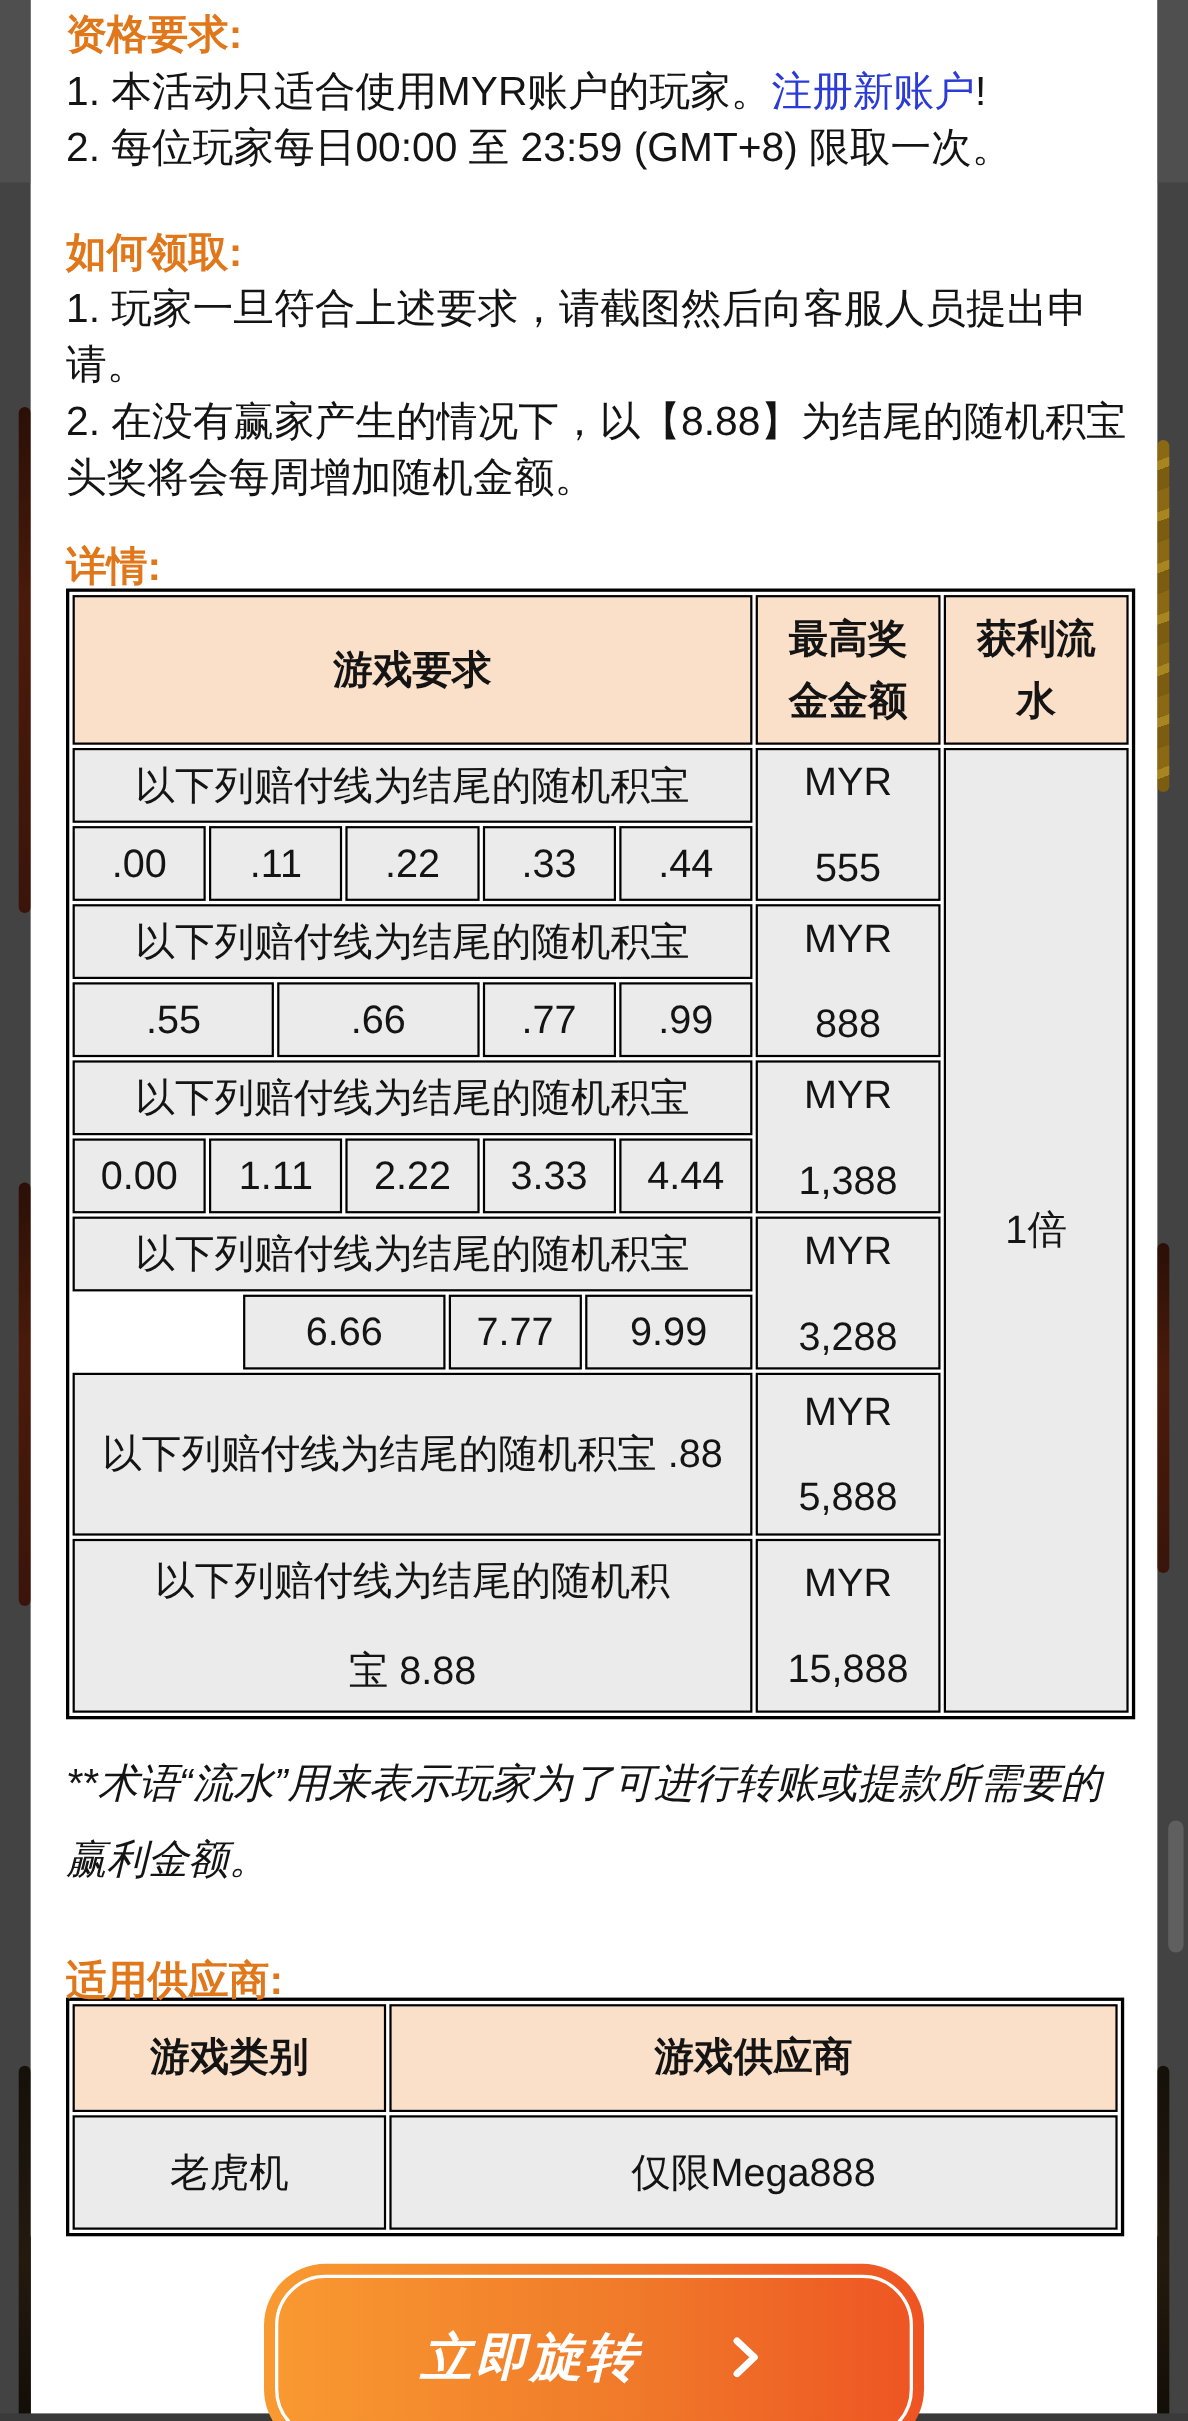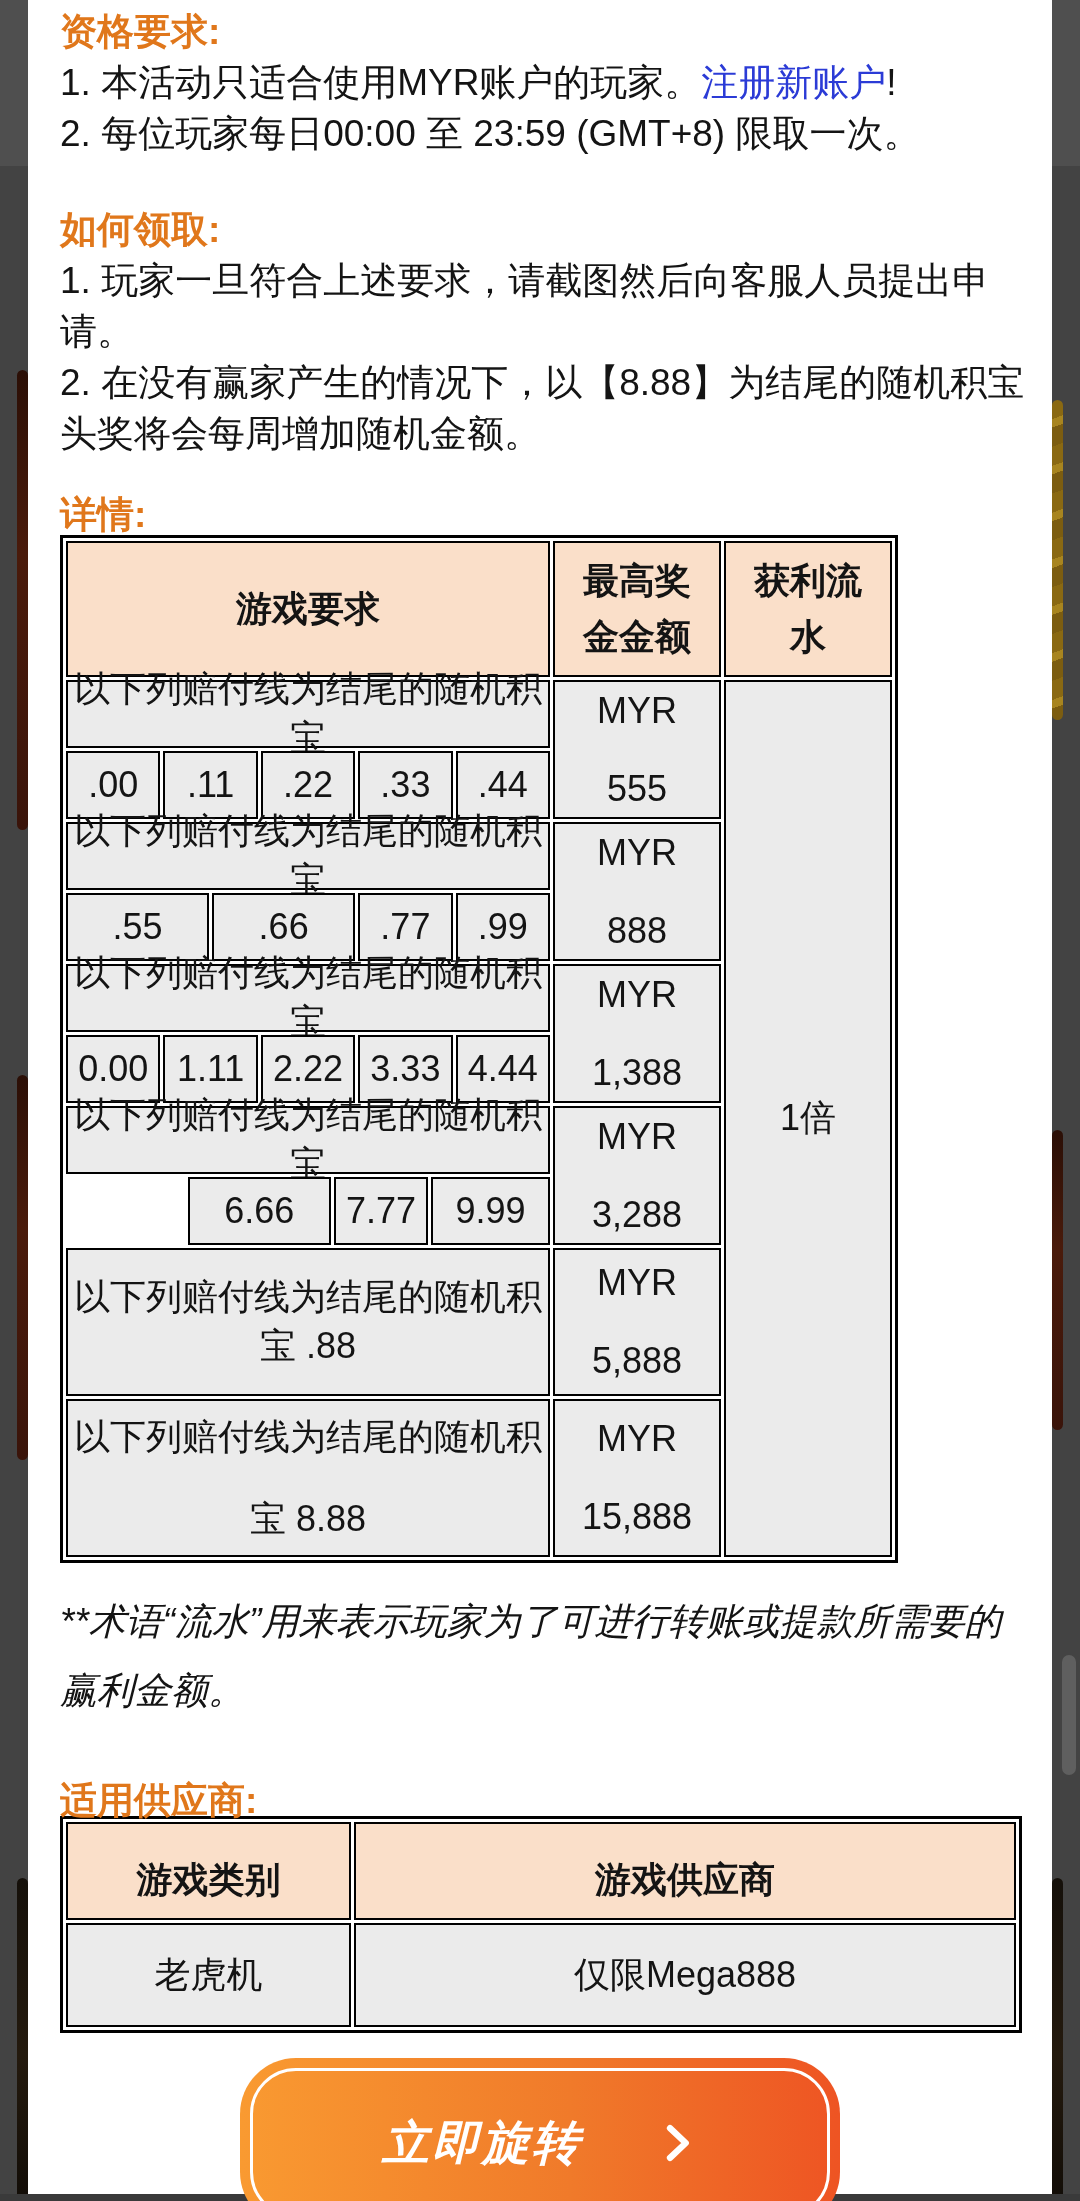--- a/index.html
+++ b/index.html
@@ -36,21 +36,21 @@
   }
   .section-title { font-size:37px; line-height:51px; font-weight:bold; color:#E0771B; }
   p.body { font-size:37px; line-height:51px; color:#141414; }
   a.inline-link { color:#2B3BD6; text-decoration:none; }
   .mt-sec   { margin-top:45px; }
   .mt-det   { margin-top:30px; }
 
   
   .maintable {
     margin-top:-5px;
-    width:838px;
+    width:972px;
     border:3px solid #000;
     background:#fff;
     padding:3px;
     display:grid;
     grid-template-columns: repeat(20, 1fr) 168px 168px;
     grid-template-rows: 136px repeat(8, 68px) 148px 158px;
     gap:3px;
     font-size:36px;
   }
   .cell {
@@ -70,21 +70,21 @@
     width:962px;
     border:3px solid #000;
     background:#fff;
     padding:3px;
     display:grid;
     grid-template-columns: 285px 1fr;
     grid-template-rows: 98px 104px;
     gap:3px;
     font-size:36px;
   }
-  .prov-h { align-items:flex-start; padding-top:32px; }
+  .prov-h { align-items:flex-start; padding-top:22px; }
 
   .footnote { margin-top:24px; font-style:italic; font-size:37px; line-height:69px; }
 
   
   .cta {
     position:absolute; left:240px; top:2058px; z-index:3;
     width:600px; height:170px;
     border:none; cursor:pointer;
     border-radius:56px;
     background:linear-gradient(90deg,#F99A31,#F07A2A 55%,#EE5423);

